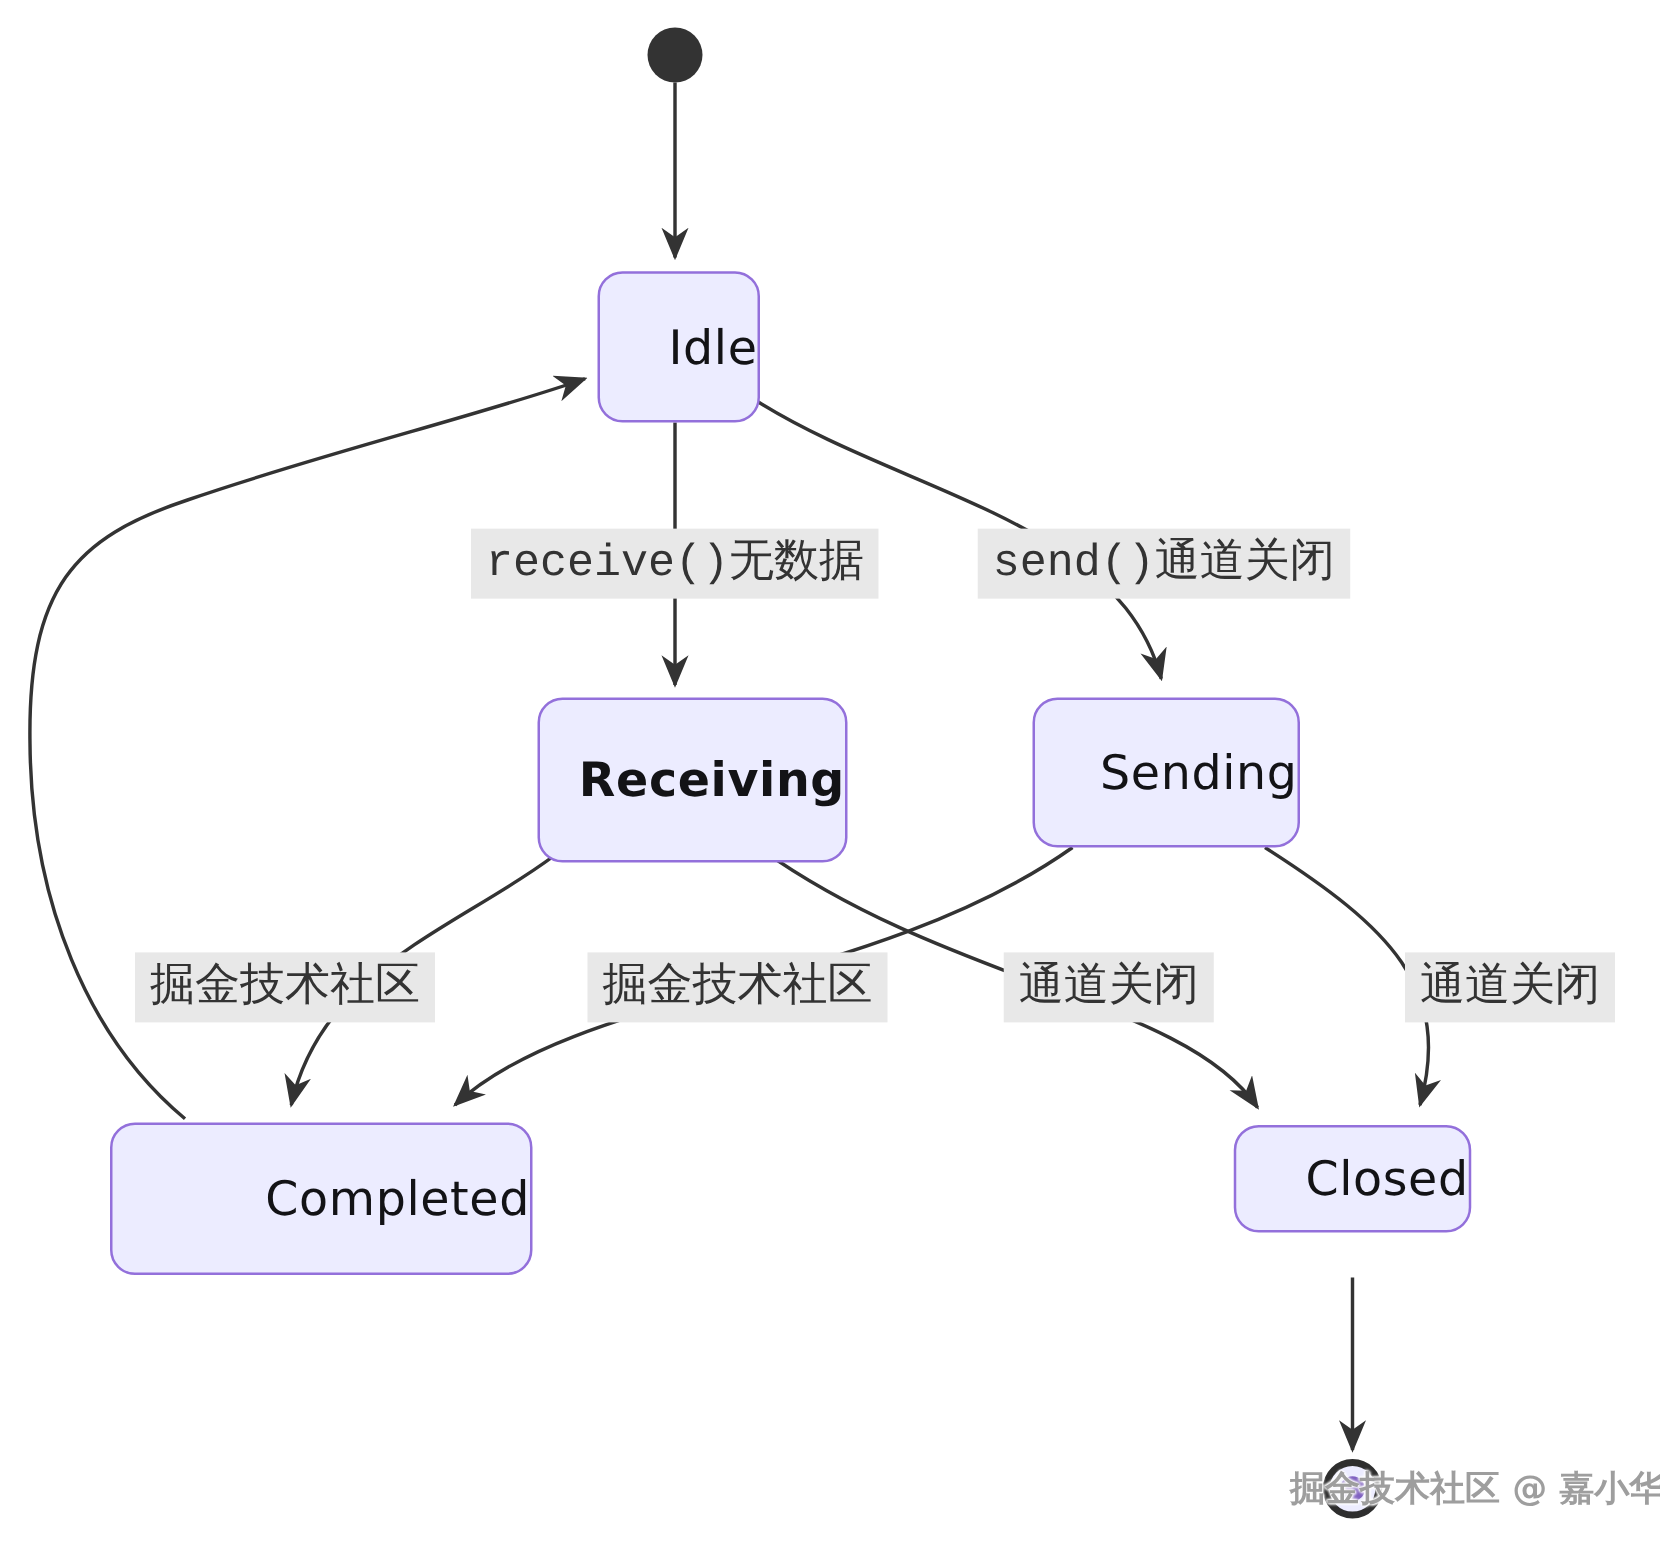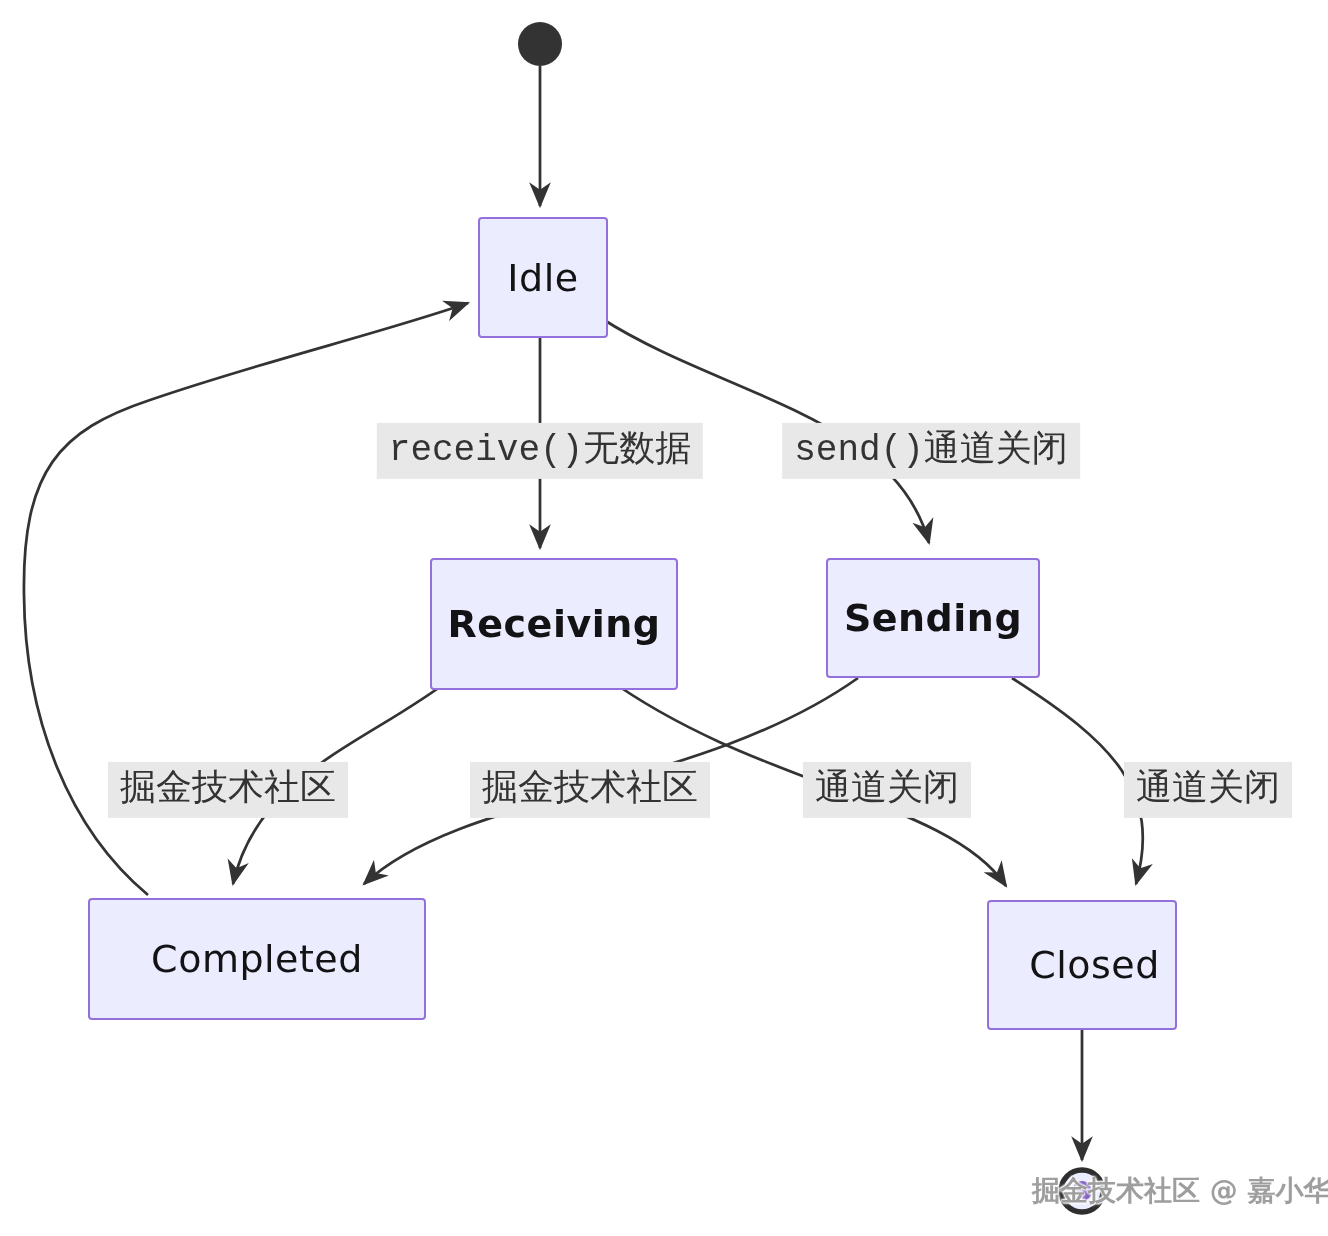--- a/index.html
+++ b/index.html
@@ -14,22 +14,22 @@
     font-family:"DejaVu Sans","Liberation Sans",sans-serif;
     overflow:hidden;position:relative;
   }
   .stage{position:absolute;left:0;top:0;width:1328px;height:1236px;}
   svg.canvas{position:absolute;left:0;top:0;}
   .edge{fill:none;stroke:var(--edge-color);stroke-width:2.75px;}
   .node{
     position:absolute;box-sizing:border-box;
     background:var(--node-fill);
     border:2.5px solid var(--node-border);
-    border-radius:4px;
-    display:flex;align-items:center;justify-content:center;
+    border-radius:20px;
+    display:flex;align-items:center;justify-content:flex-end;
     font-size:38px;color:var(--node-text);
     letter-spacing:0.5px;
   }
   .edge-label{
     position:absolute;transform:translate(-50%,-50%);
     background:var(--edge-label-bg);
     color:var(--edge-label-text);
     font-size:36px;line-height:1.45;
     padding:2px 12px;white-space:nowrap;font-family:Liberation Mono, monospace;
   }
@@ -67,27 +67,27 @@
     <circle cx="1082" cy="1191" r="21" style="fill:var(--final-fill);stroke:var(--final-ring);stroke-width:5.5"></circle>
     <circle cx="1082" cy="1191" r="10" style="fill:var(--final-inner)"></circle>
   </svg>
 
   <div class="node" style="left:478px;top:217px;width:130px;height:121px;">
     <span>Idle</span>
   </div>
   <div class="node" style="left:430px;top:558px;width:248px;height:132px;font-weight:bold;">
     <span>Receiving</span>
   </div>
-  <div class="node" style="left:826px;top:558px;width:214px;height:120px;font-weight:bold;">
+  <div class="node" style="left:826px;top:558px;width:214px;height:120px;">
     <span>Sending</span>
   </div>
   <div class="node" style="left:88px;top:898px;width:338px;height:122px;">
     <span>Completed</span>
   </div>
-  <div class="node" style="left:987px;top:900px;width:190px;height:130px;padding-left:25px;">
+  <div class="node" style="left:987px;top:900px;width:190px;height:86px;padding-left:25px;">
     <span>Closed</span>
   </div>
 
   <div class="edge-label" style="left:540px;top:451px;">receive()无数据</div>
   <div class="edge-label" style="left:931px;top:451px;">send()通道关闭</div>
   <div class="edge-label" style="left:228px;top:790px;">掘金技术社区</div>
   <div class="edge-label" style="left:590px;top:790px;">掘金技术社区</div>
   <div class="edge-label" style="left:887px;top:790px;">通道关闭</div>
   <div class="edge-label" style="left:1208px;top:790px;">通道关闭</div>
 

